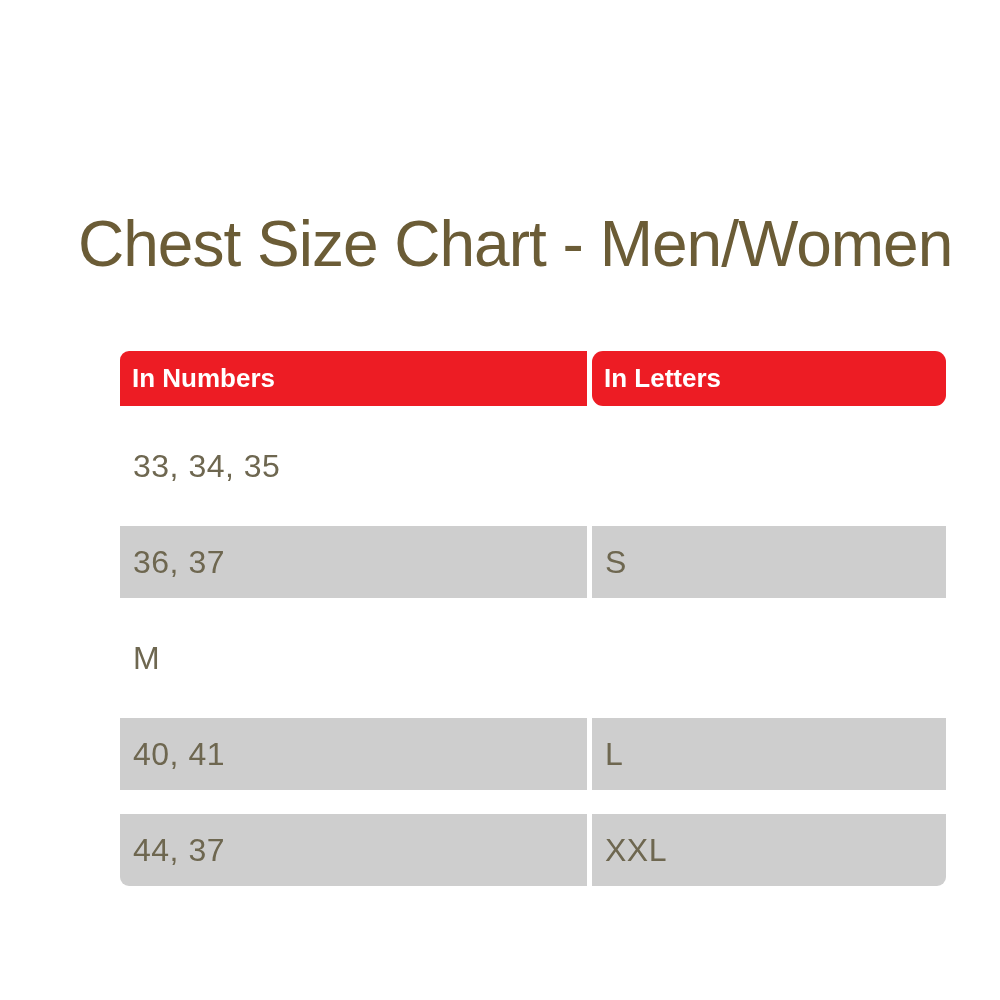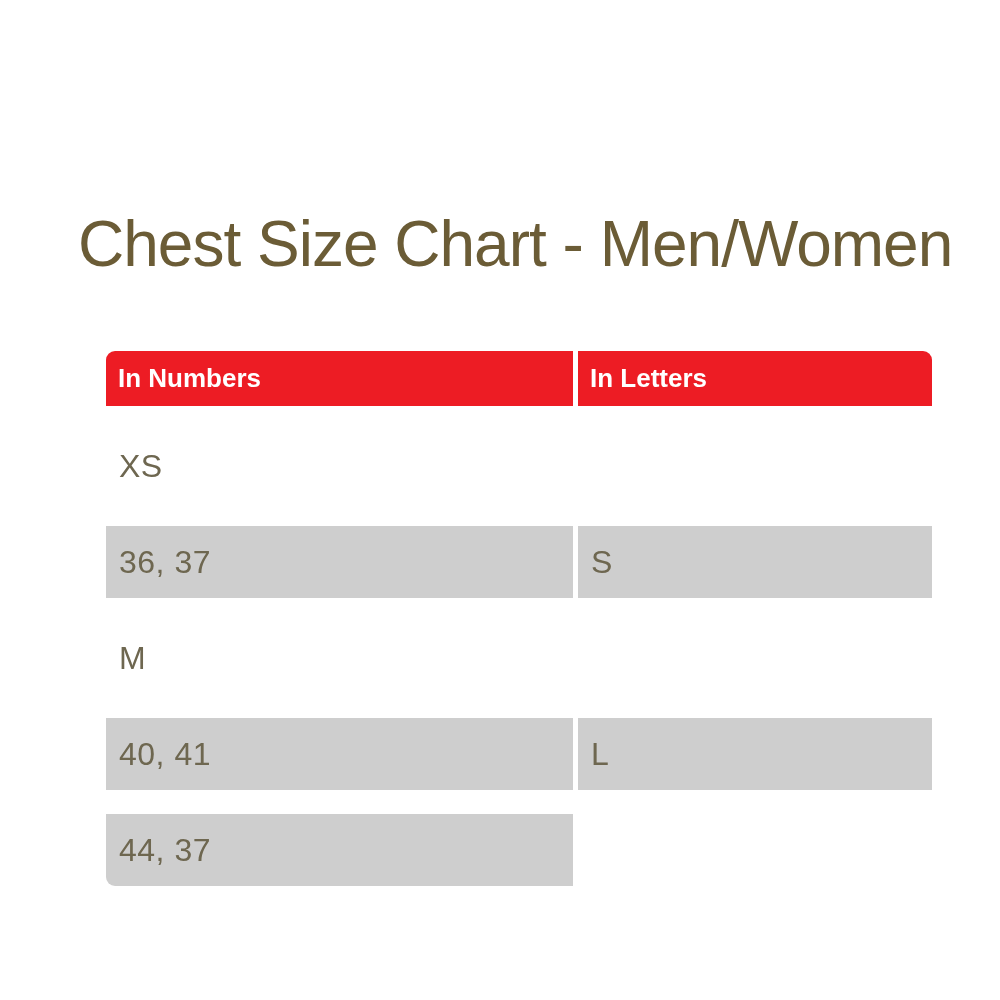--- a/index.html
+++ b/index.html
@@ -27,21 +27,21 @@
     font-size: 64px;
     font-weight: 400;
     letter-spacing: -1px;
     line-height: 1;
     color: var(--title-text);
     white-space: nowrap;
   }
 
   .size-table {
     position: absolute;
-    left: 58px;
+    left: 72px;
     top: 303px;
     width: 874px;
   }
   .trow {
     display: flex;
     column-gap: 5px;
   }
   .tcell {
     display: flex;
     align-items: center;
@@ -52,21 +52,21 @@
 
   .trow.header .tcell {
     height: 55px;
     background: var(--header-bg);
     color: var(--header-text);
     font-size: 26px;
     font-weight: 700;
     padding-left: 12px;
   }
   .trow.header .col-numbers { border-top-left-radius: 9px; }
-  .trow.header .col-letters { border-top-right-radius: 9px; }
+  .trow.header .col-letters { border-top-right-radius: 9px; border-radius: 11px; }
 
   .trow.data .tcell {
     height: 72px;
     font-size: 32px;
     font-weight: 400;
     color: var(--cell-text);
     padding-left: 13px;
     letter-spacing: 0.5px;
   }
   .trow.data.alt .tcell { background: var(--row-alt-bg); }
@@ -81,36 +81,37 @@
   <h1 class="page-title">Chest Size Chart - Men/Women</h1>
 
   <div class="size-table">
 
     <div class="trow header">
       <div class="tcell col-numbers">In Numbers</div>
       <div class="tcell col-letters">In Letters</div>
     </div>
 
     <div class="trow data">
-      <div class="tcell col-letters">XS</div>
+      <div class="tcell col-numbers">33, 34, 35</div>
     </div>
 
     <div class="trow data alt">
       <div class="tcell col-numbers">36, 37</div>
       <div class="tcell col-letters">S</div>
     </div>
 
     <div class="trow data">
       <div class="tcell col-letters">M</div>
     </div>
 
     <div class="trow data alt">
       <div class="tcell col-numbers">40, 41</div>
       <div class="tcell col-letters">L</div>
     </div>
 
 
     <div class="trow data alt last">
       <div class="tcell col-numbers">44, 37</div>
+      <div class="tcell col-letters">XXL</div>
     </div>
 
   </div>
 </div>
 
 </body></html>

